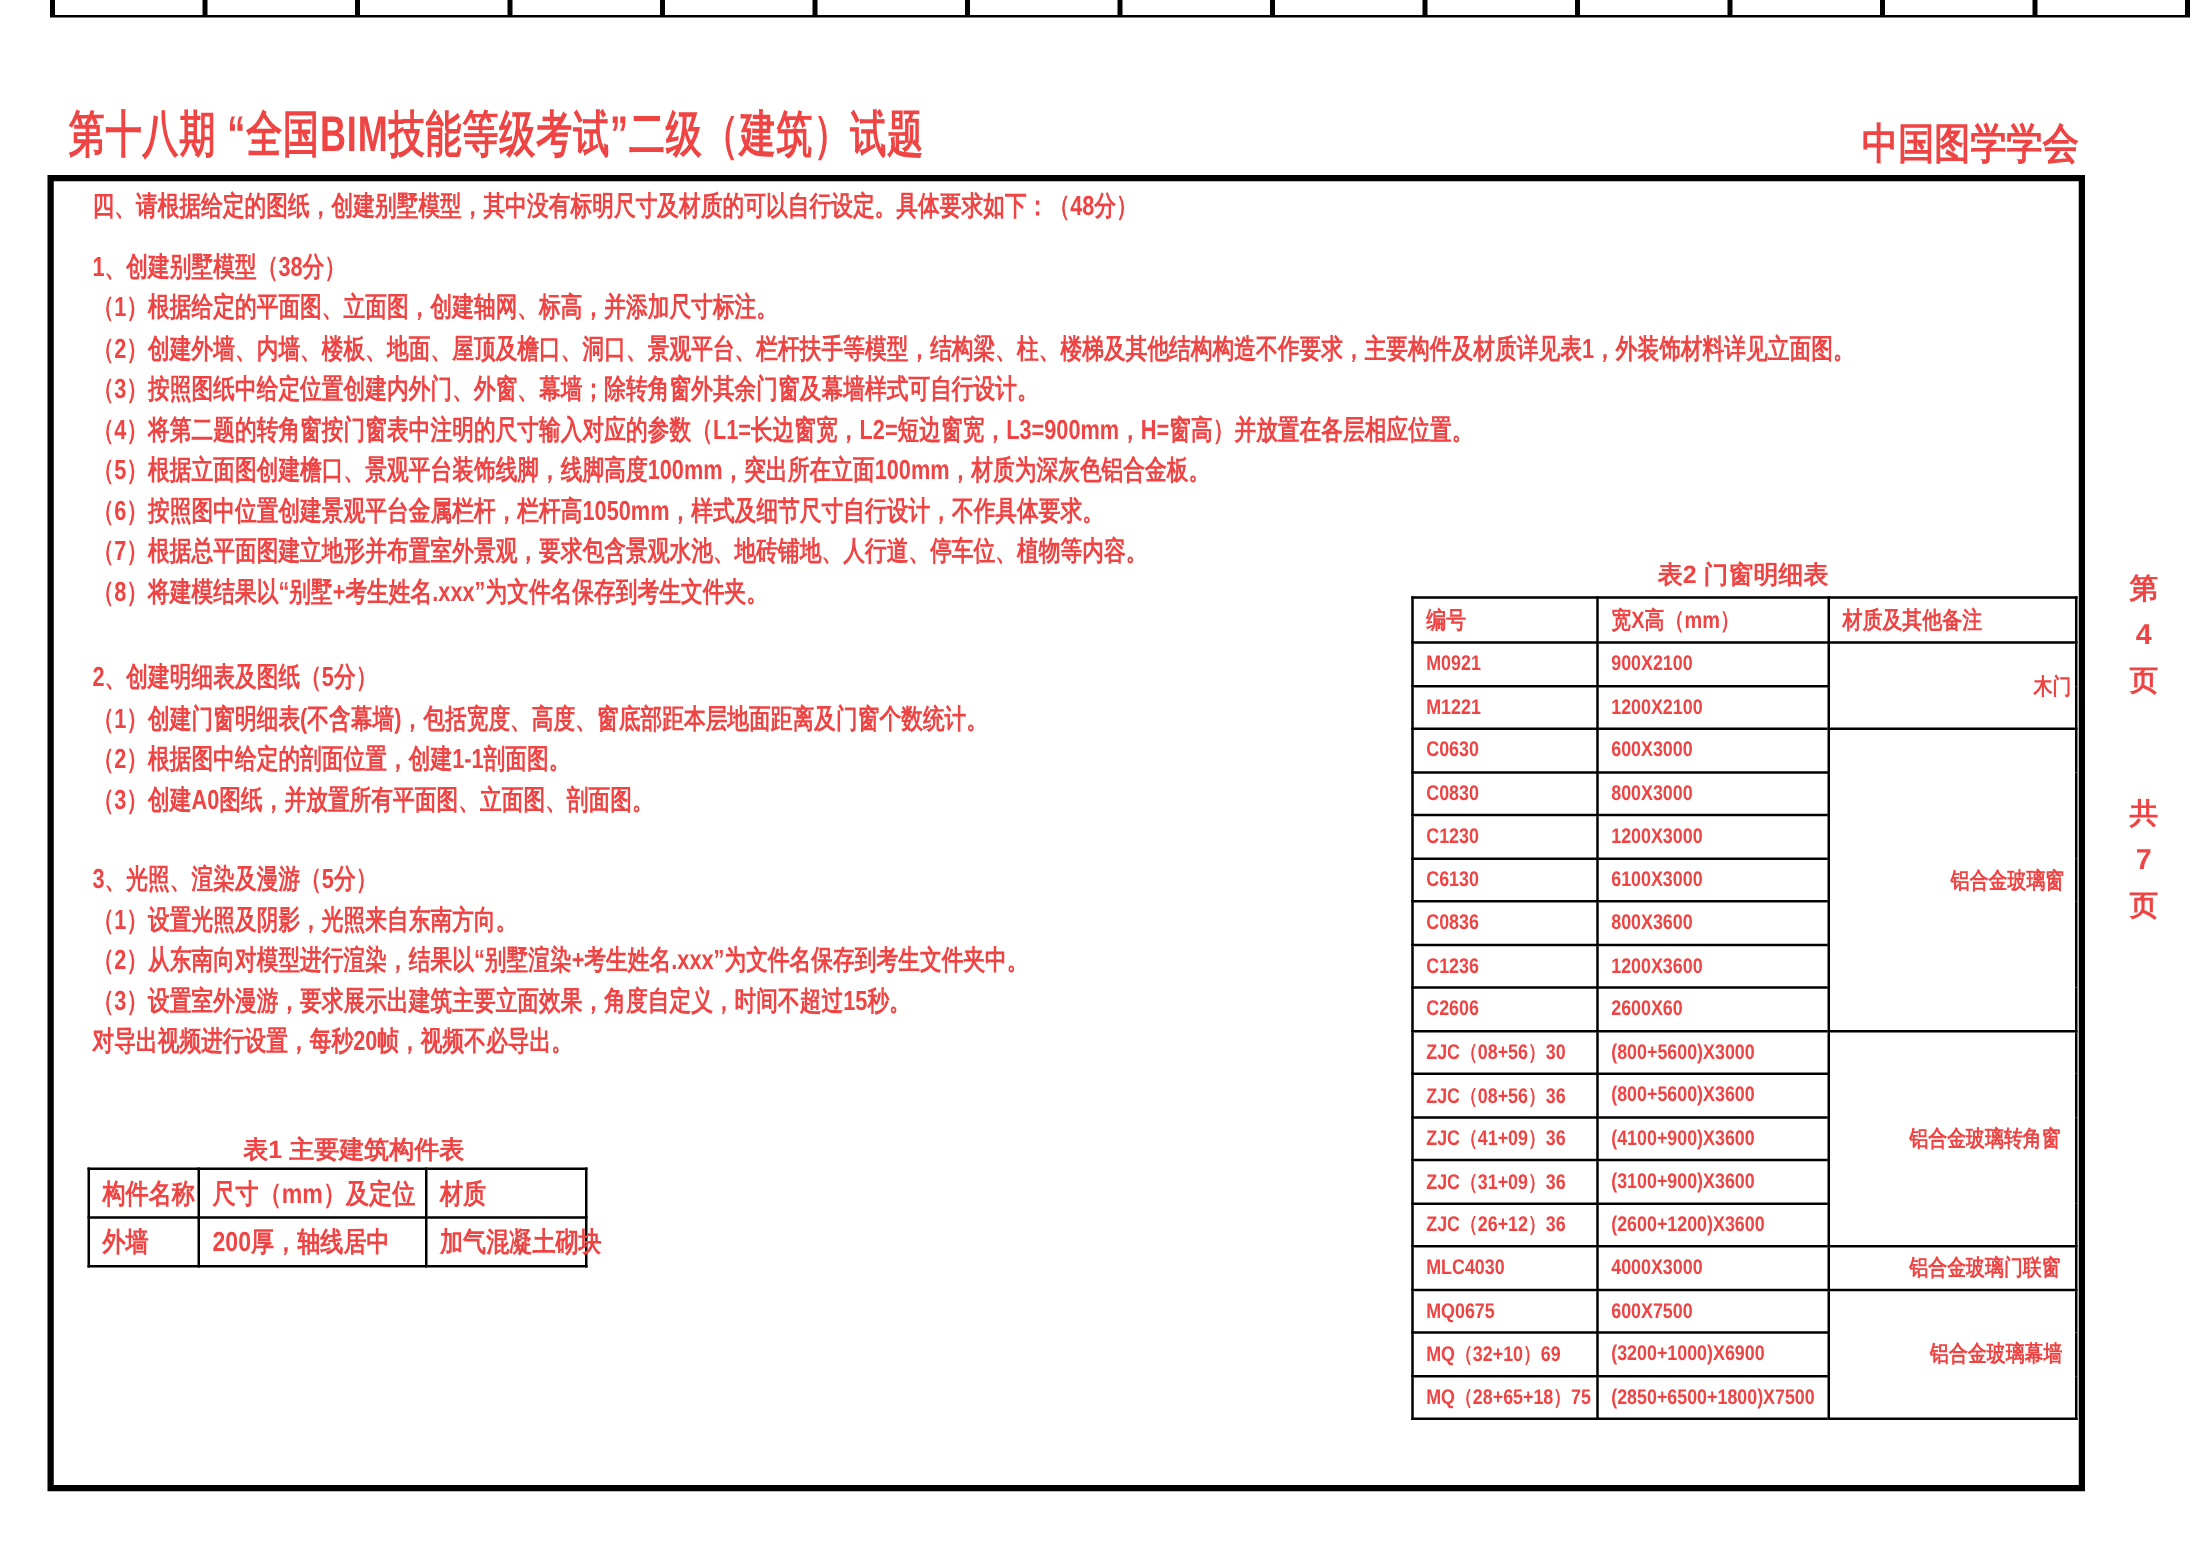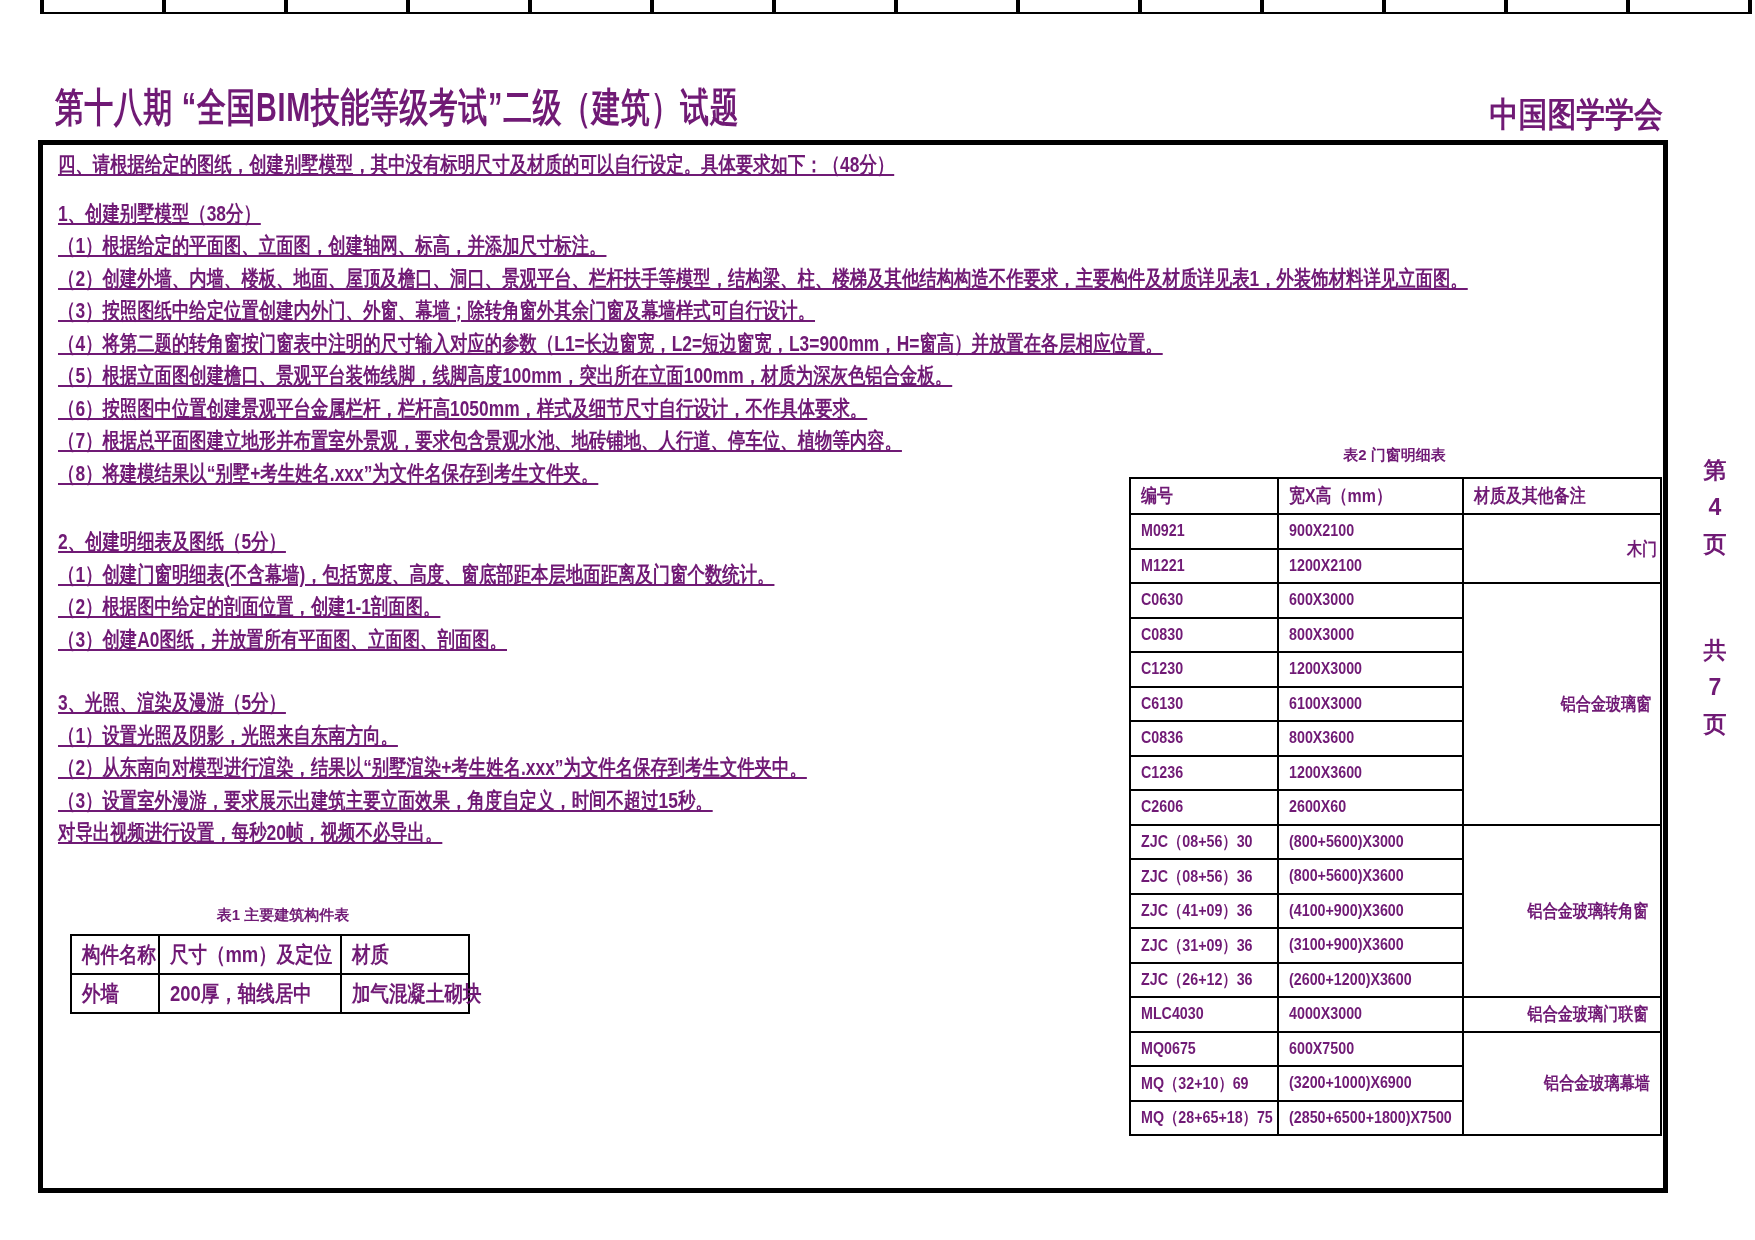--- a/index.html
+++ b/index.html
@@ -1,43 +1,43 @@
 <!DOCTYPE html>
 <html><head>
 <meta charset="utf-8">
 <style>
   html,body {margin:0; padding:0; background:#fff;}
   .page {position:relative; width:1755px; height:1240px; background:#fff;
-         font-family:"Liberation Sans", sans-serif; color:#701a75; overflow:hidden;}
+         font-family:"Liberation Sans", sans-serif; color:#ef4444; overflow:hidden;}
 
   
   .ruler {position:absolute; left:40px; top:0; width:1712px; height:12px;
           border-bottom:2px solid #000; display:flex; justify-content:space-between;}
   .ruler i {display:block; width:4px; height:12px; background:#000;}
 
   
   .doc-title {position:absolute; left:55px; top:80px; font-size:40px; font-weight:bold;
               white-space:nowrap; transform:scaleX(0.72); transform-origin:0 50%; letter-spacing:1px;}
   .org {position:absolute; right:92px; top:92px; font-size:34px; font-weight:bold;
         white-space:nowrap; transform:scaleX(0.85); transform-origin:100% 50%;}
 
   
   .frame {position:absolute; left:38px; top:140px; width:1630px; height:1053px;
           border:5px solid #000; box-sizing:border-box;}
 
   
-  .body-text {position:absolute; left:58px; top:149px; width:1592px;text-decoration:underline;}
+  .body-text {position:absolute; left:74px; top:149px; width:1592px;}
   .bline {font-size:22px; font-weight:bold; height:32.5px; line-height:32.5px;
           white-space:nowrap; transform:scaleX(0.79); transform-origin:0 50%;}
   .mt16 {margin-top:16px;}
   .mt36 {margin-top:36px;}
   .mt31 {margin-top:31px;}
 
   
-  .tbl-title {position:absolute; font-size:15px; font-weight:bold; text-align:center; white-space:nowrap;}
+  .tbl-title {position:absolute; font-size:20px; font-weight:bold; text-align:center; white-space:nowrap;}
   #t1-title {left:84px; top:906px; width:398px;}
   #t2-title {left:1129px; top:446px; width:531px;}
   table {position:absolute; border-collapse:collapse; table-layout:fixed; background:#fff;}
   #table1 {left:70px; top:934px; width:398px;}
   #table2 {left:1129px; top:477px; width:531px;padding-left:36px;}
   th, td {border:2px solid #000; font-weight:bold; text-align:left;
           padding:0 2px 0 10px; vertical-align:middle; overflow:visible;}
   th span, td span {display:inline-block; transform:scaleX(0.84); transform-origin:0 50%; white-space:nowrap;}
   #table1 th, #table1 td {height:37px; font-size:22px;}
   #table2 th {height:34px; font-size:19px;}

